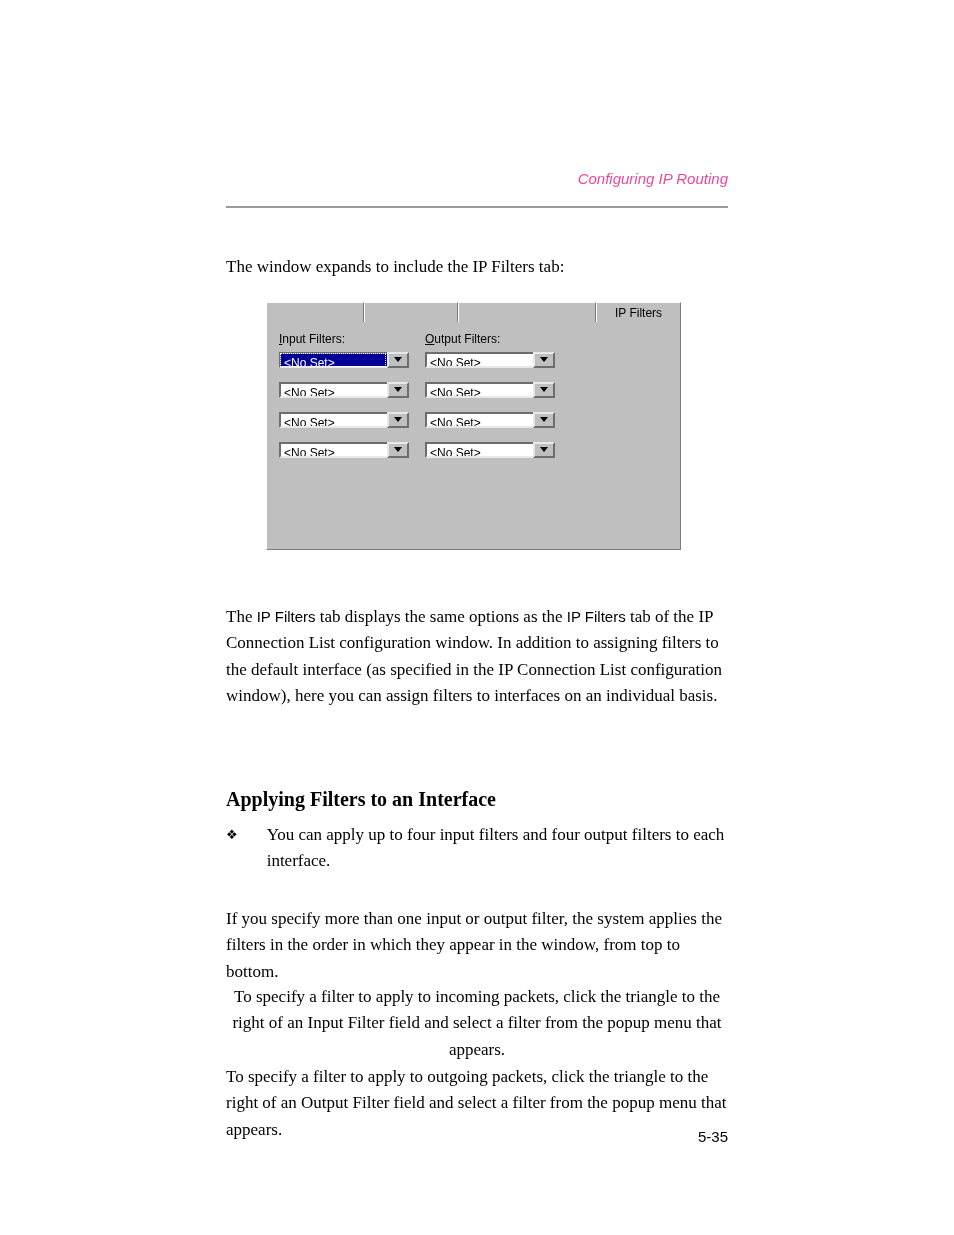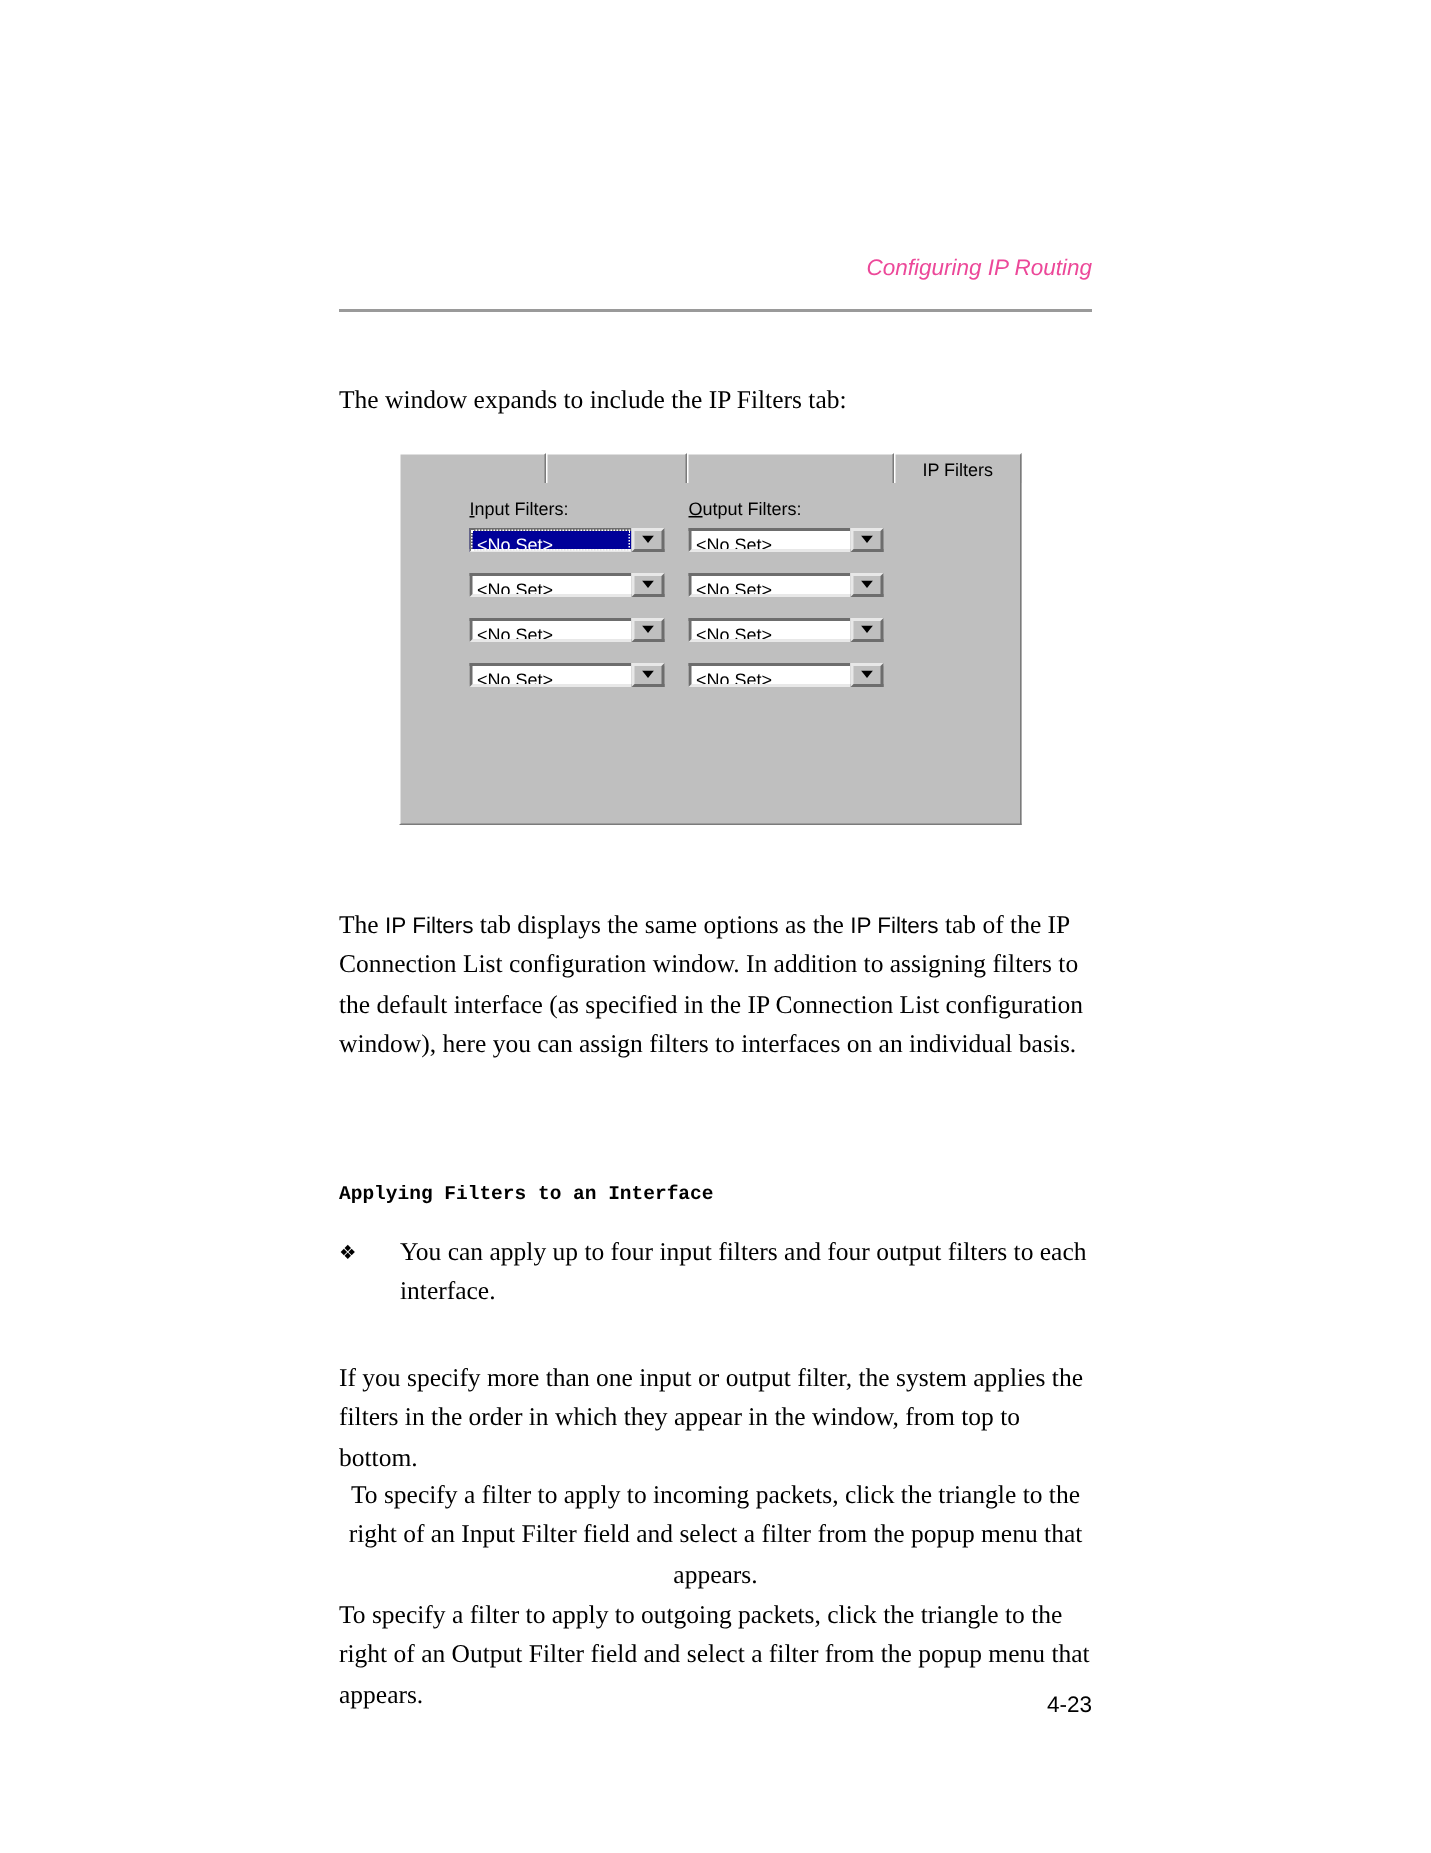--- a/index.html
+++ b/index.html
@@ -82,21 +82,20 @@
     border-top: none;
     height: calc(100% - 20px);
     box-sizing: border-box;
     padding: 10px 10px 0 10px;
     position: relative;
   }
   .col {
     position: absolute;
     top: 10px;
     width: 140px;
-    margin-left: 34px;
   }
   .col.input  { left: 12px; }
   .col.output { left: 158px; }
   .col-label {
     font-size: 12px;
     margin-bottom: 6px;
   }
   .col-label .accel { text-decoration: underline; }
   .combo {
     display: flex;
@@ -143,22 +142,22 @@
     font-size: 17px;
     line-height: 1.55;
     margin-top: 24px;
   }
   .body.p1 { top: 580px; }
   .body .dlgname { font-family: Arial, Helvetica, sans-serif; font-size: 15px; }
   .h3 {
     position: absolute;
     left: 226px;
     top: 788px;
-    font-family: Liberation Mono, monospace;
-    font-size: 13px;
+    font-family: Liberation Serif, serif;
+    font-size: 20px;
     font-weight: bold;
   }
   .bullet-row {
     position: absolute;
     left: 226px;
     right: 226px;
     top: 822px;
     display: flex;
     align-items: flex-start;
     gap: 16px;
@@ -284,15 +283,15 @@
 
   <div class="bullet-row">
     <div class="bullet-mark">❖</div>
     <div class="bullet-text">You can apply up to four input filters and four output filters to each interface.</div>
   </div>
 
   <div class="body p2">If you specify more than one input or output filter, the system applies the filters in the order in which they appear in the window, from top to bottom.</div>
   <div class="body p3">To specify a filter to apply to incoming packets, click the triangle to the right of an Input Filter field and select a filter from the popup menu that appears.</div>
   <div class="body p4">To specify a filter to apply to outgoing packets, click the triangle to the right of an Output Filter field and select a filter from the popup menu that appears.</div>
 
-  <div class="pagenum">4-23</div>
+  <div class="pagenum">5-35</div>
 
 </div>
 
 </body></html>

